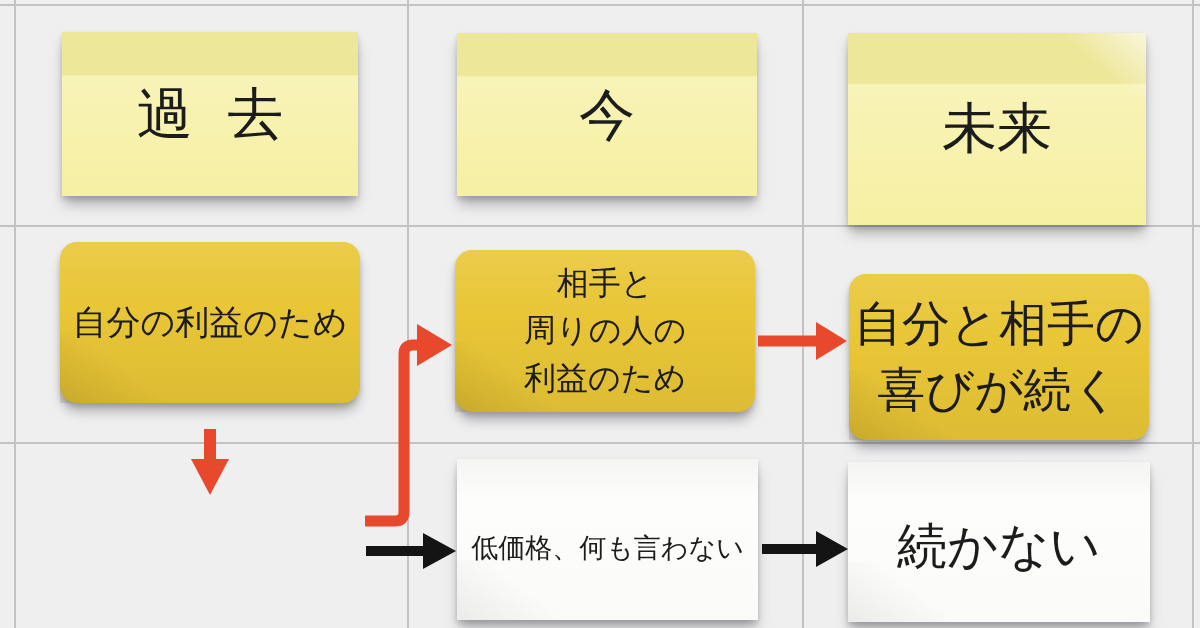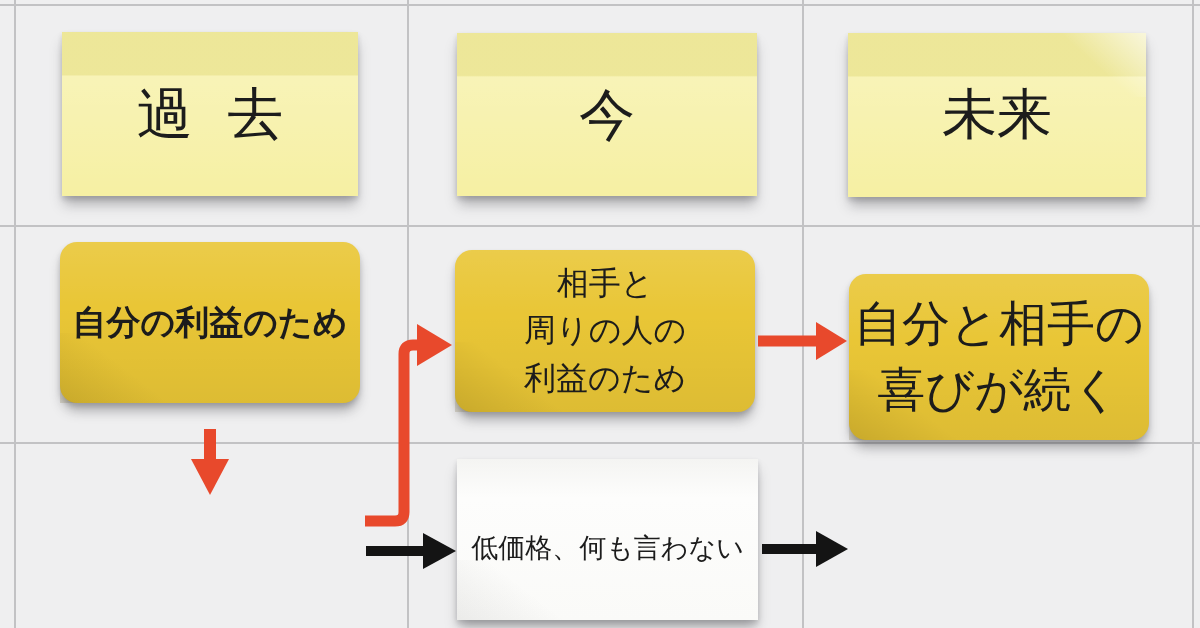--- a/index.html
+++ b/index.html
@@ -51,22 +51,22 @@
   }
   .note.fold-bl2::after{
     content:"";position:absolute;bottom:0;left:0;width:120px;height:60px;
     background:linear-gradient(38deg, rgba(60,60,60,.08) 0%, rgba(60,60,60,0) 55%);
     pointer-events:none;
   }
   
   #note-h-past  {left:62px; top:32px; width:296px;height:164px;font-size:56px;}
   #note-h-past .txt{letter-spacing:.62em;margin-right:-.62em;}
   #note-h-now   {left:457px;top:33px; width:300px;height:163px;font-size:56px;}
-  #note-h-future{left:848px;top:33px; width:298px;height:164px;font-size:55px;}
-  #note-m-past  {left:60px; top:242px;width:300px;height:161px;font-size:34px;font-weight:700;}
+  #note-h-future{left:848px;top:33px; width:298px;height:192px;font-size:55px;}
+  #note-m-past  {left:60px; top:242px;width:300px;height:161px;font-size:34px;font-weight:400;}
   #note-m-now   {left:455px;top:250px;width:300px;height:162px;font-size:32px;font-weight:500;}
   #note-m-now .txt{line-height:1.47;}
   #note-m-future{left:849px;top:250px;width:300px;height:166px;font-size:48px;font-weight:500;margin-top:24px;}
   #note-m-future .txt{line-height:1.38;}
   #note-b-past  {left:62px; top:457px;width:285px;height:141px;font-size:42px;padding-top:16px;box-sizing:border-box;}
   #note-b-now   {left:457px;top:459px;width:301px;height:161px;font-size:27px;padding-top:18px;box-sizing:border-box;}
   #note-b-future{left:848px;top:462px;width:302px;height:160px;font-size:50px;padding-top:8px;box-sizing:border-box;}
   
   #arrows{position:absolute;left:0;top:0;z-index:5;pointer-events:none;}
   .stroke-red {stroke:var(--arrow-red,#e8492c);fill:none;stroke-linecap:butt;stroke-linejoin:round;}
@@ -106,20 +106,23 @@
 利益のため</span>
   </div>
   <div class="note gold fold-bl" id="note-m-future">
     <span class="txt">自分と相手の
 喜びが続く</span>
   </div>
 
   <div class="note white fold-bl2" id="note-b-now">
     <span class="txt">低価格、何も言わない</span>
   </div>
+  <div class="note white fold-bl2" id="note-b-future">
+    <span class="txt">続かない</span>
+  </div>
 
   <svg id="arrows" width="1200" height="628" viewBox="0 0 1200 628">
 
     <g>
       <line class="stroke-red" x1="210" y1="429" x2="210" y2="463" stroke-width="12"></line>
       <polygon class="fill-red" points="191,459 229,459 210,495"></polygon>
     </g>
 
     <g>
       <path class="stroke-red" d="M365 521 L395 521 Q404 521 404 512 L404 354 Q404 345 413 345 L418 345" stroke-width="11"></path>

